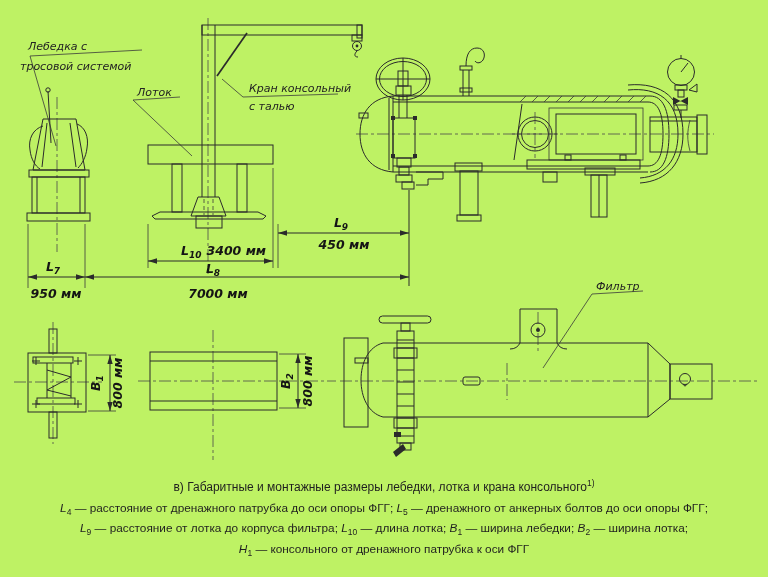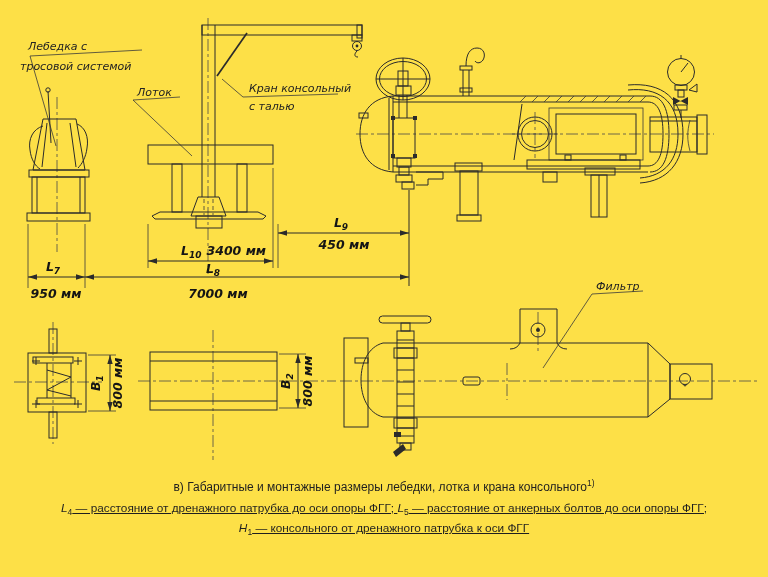--- a/index.html
+++ b/index.html
@@ -1,36 +1,36 @@
 <!DOCTYPE html>
 <html><head>
 <meta charset="utf-8">
 <style>
   html,body{margin:0;padding:0;background:#ffffff;}
-  .page{position:relative;width:768px;height:577px;background:#fde047;overflow:hidden;
+  .page{position:relative;width:768px;height:577px;background:#bef264;overflow:hidden;
         font-family:"Liberation Sans",sans-serif;}
   svg{position:absolute;top:0;left:0;}
   
   .s{stroke:#2b2b2b;fill:none;stroke-width:1;}
   .s2{stroke:#2b2b2b;fill:none;stroke-width:1.7;}
   .thin{stroke:#3a3a3a;fill:none;stroke-width:.8;}
   .cl{stroke:#4a4a4a;fill:none;stroke-width:.8;stroke-dasharray:12 3 3 3;}
   .fillb{fill:#2b2b2b;stroke:none;}
   .lbl{font:italic 11px "DejaVu Sans",sans-serif;fill:#222;}
   .dim{font:italic 600 12.5px "DejaVu Sans",sans-serif;fill:#151515;}
   .subt{font-size:9px;}
   
   .caption{position:absolute;top:478px;left:0;width:768px;text-align:center;
            font-size:12px;color:#1f1f1f;}
   .caption sup{font-size:8.5px;}
   .legend{position:absolute;top:500px;left:0;width:768px;text-align:center;
           font-size:11.8px;line-height:16px;color:#1f1f1f;}
   .legend i{font-style:italic;}
   .legend sub{font-size:8.5px;}
-  .legend span{white-space:pre-wrap;text-decoration:underline;}
+  .legend span{white-space:pre-wrap;}
   .legend i{white-space:pre-wrap;}
 </style>
 </head>
 <body>
 
 <div class="page">
 
 <svg width="768" height="472" viewBox="0 0 768 472">
   <defs>
     <pattern id="perf" width="6.2" height="5.6" patternUnits="userSpaceOnUse">
@@ -301,17 +301,18 @@
     </g>
 
     <text class="lbl" x="596" y="290">Фильтр</text>
     <path class="thin" d="M643,291 L592,294 L543,368"></path>
   </g>
 </svg>
 
 <div class="caption"><span>в) Габаритные и монтажные размеры лебедки, лотка и крана консольного</span><sup>1)</sup></div>
 
 <div class="legend">
-  <div><i>L</i><sub>4</sub><span> — расстояние от дренажного патрубка до оси опоры ФГГ; </span><i>L</i><sub>5</sub><span> — расстояние от анкерных болтов до оси опоры ФГГ;</span></div>
+  <div><i>L</i><sub>4</sub><span> — расстояние от дренажного патрубка до оси опоры ФГГ; </span><i>L</i><sub>5</sub><span> — дренажного от анкерных болтов до оси опоры ФГГ;</span></div>
+  <div><i>L</i><sub>9</sub><span> — расстояние от лотка до корпуса фильтра; </span><i>L</i><sub>10</sub><span> — длина лотка; </span><i>B</i><sub>1</sub><span> — ширина лебедки; </span><i>B</i><sub>2</sub><span> — ширина лотка;</span></div>
   <div><i>H</i><sub>1</sub><span> — консольного от дренажного патрубка к оси ФГГ</span></div>
 </div>
 
 </div>
 
 </body></html>

